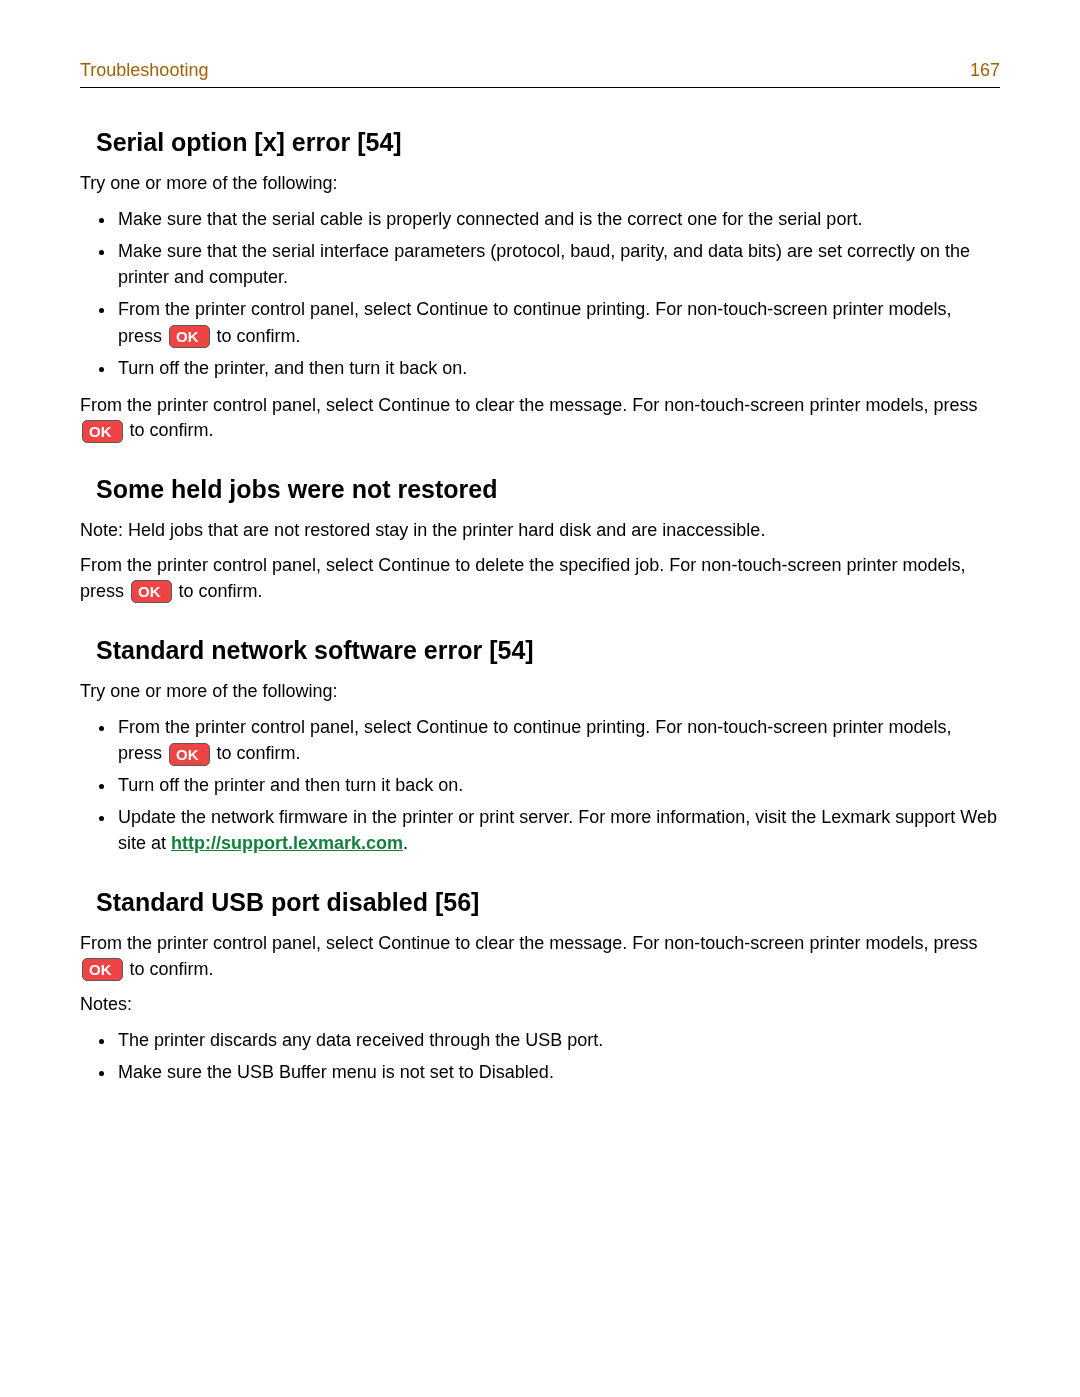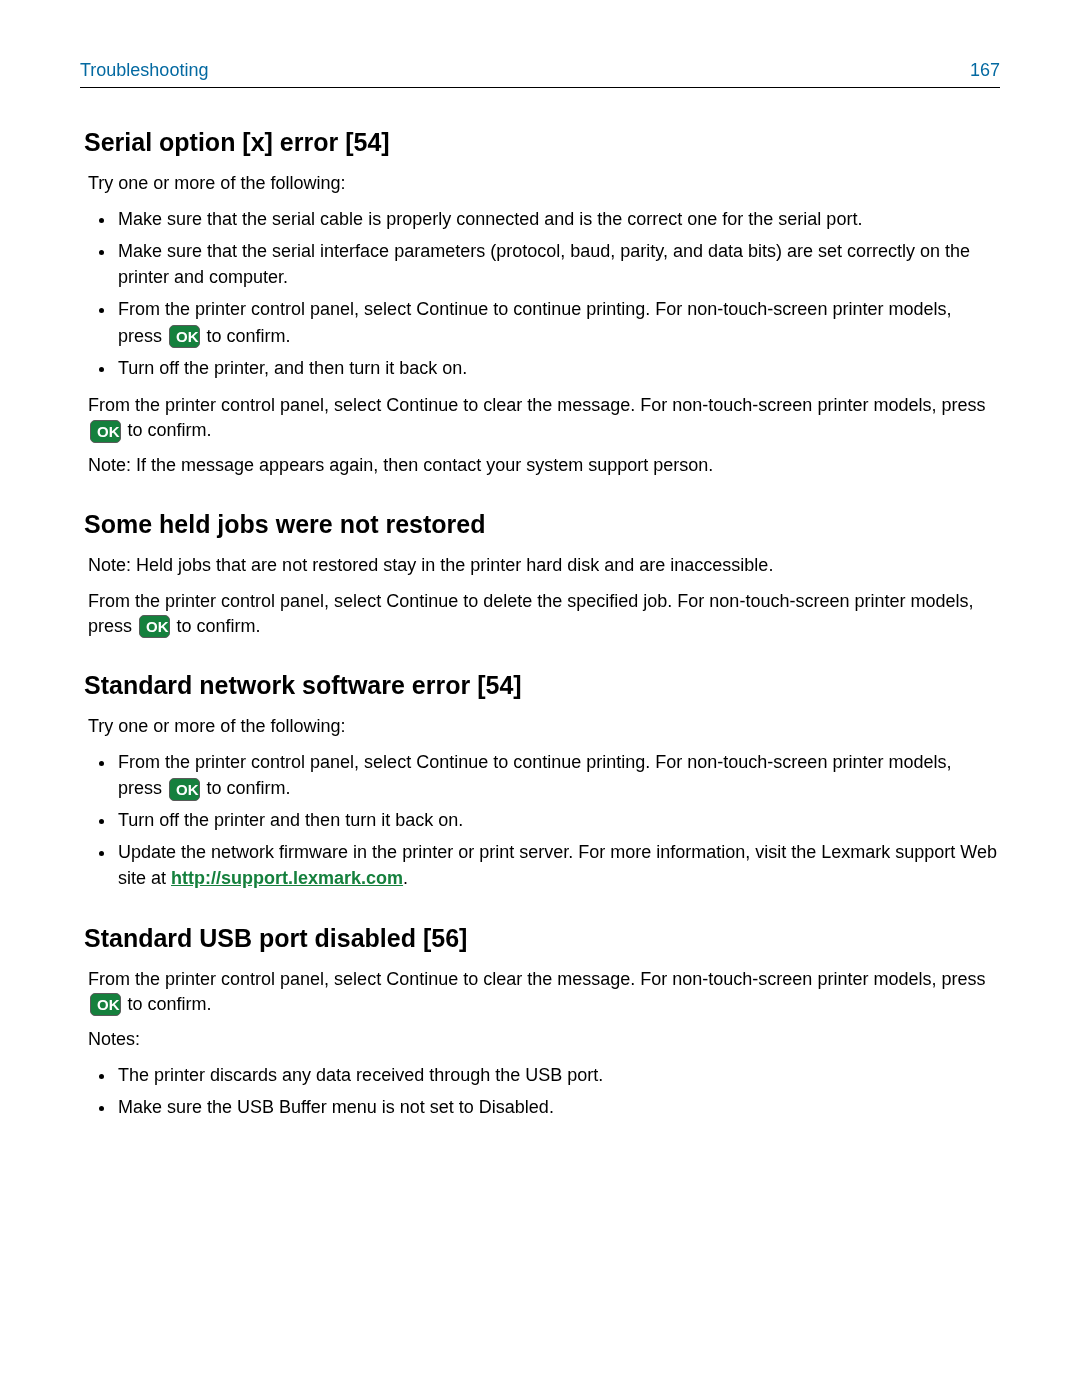--- a/index.html
+++ b/index.html
@@ -11,56 +11,56 @@
   }
   .page {
     width: 1080px;
     padding: 60px 80px 60px 80px;
     box-sizing: border-box;
   }
   .header-row {
     display: flex;
     justify-content: space-between;
     font-size: 18px;
-    color: #0369a1;
+    color: #a16207;
     border-bottom: 1px solid #000;
     padding-bottom: 6px;
     margin-bottom: 40px;
   }
   h2 {
     font-size: 25px;
     font-weight: bold;
-    margin: 32px 0 14px 4px;
+    margin: 32px 0 14px 16px;
   }
   p {
     font-size: 18px;
     line-height: 1.4;
-    margin: 10px 8px;
+    margin: 10px 0;
   }
   ul {
     margin: 0 0 12px 0;
     padding-left: 36px;
   }
   li {
     font-size: 18px;
     line-height: 1.45;
     margin: 6px 0;
     padding-left: 2px;
   }
   li::marker {
     font-size: 18px;
   }
   .ok-btn {
     display: inline-block;
-    background: #15803d;
+    background: #ef4444;
     color: #fff;
     font-weight: bold;
     font-size: 15px;
     border-radius: 5px;
-    padding: 3px 0 3px 6px;
+    padding: 3px 10px 3px 6px;
     line-height: 1;
     border: 1px solid #5a5a5a;
     vertical-align: middle;
     margin: 0 2px;
   }
   .bold {
     font-weight: normal;
   }
   a.link {
     color: #15803d;
@@ -85,23 +85,20 @@
     <li>Make sure that the serial interface parameters (protocol, baud, parity, and data bits) are set correctly on the printer and computer.</li>
     <li>
       <span>From the printer control panel, select </span><span class="bold">Continue</span><span> to continue printing. For non‑touch‑screen printer models, press </span><span class="ok-btn">OK</span><span> to confirm.</span>
     </li>
     <li>Turn off the printer, and then turn it back on.</li>
   </ul>
 
   <p>
     <span>From the printer control panel, select </span><span class="bold">Continue</span><span> to clear the message. For non‑touch‑screen printer models, press </span><span class="ok-btn">OK</span><span> to confirm.</span>
   </p>
-  <p>
-    <span class="bold">Note:</span><span> If the message appears again, then contact your system support person.</span>
-  </p>
 
   <h2>Some held jobs were not restored</h2>
   <p>
     <span class="bold">Note:</span><span> Held jobs that are not restored stay in the printer hard disk and are inaccessible.</span>
   </p>
   <p>
     <span>From the printer control panel, select </span><span class="bold">Continue</span><span> to delete the specified job. For non‑touch‑screen printer models, press </span><span class="ok-btn">OK</span><span> to confirm.</span>
   </p>
 
   <h2>Standard network software error [54]</h2>

